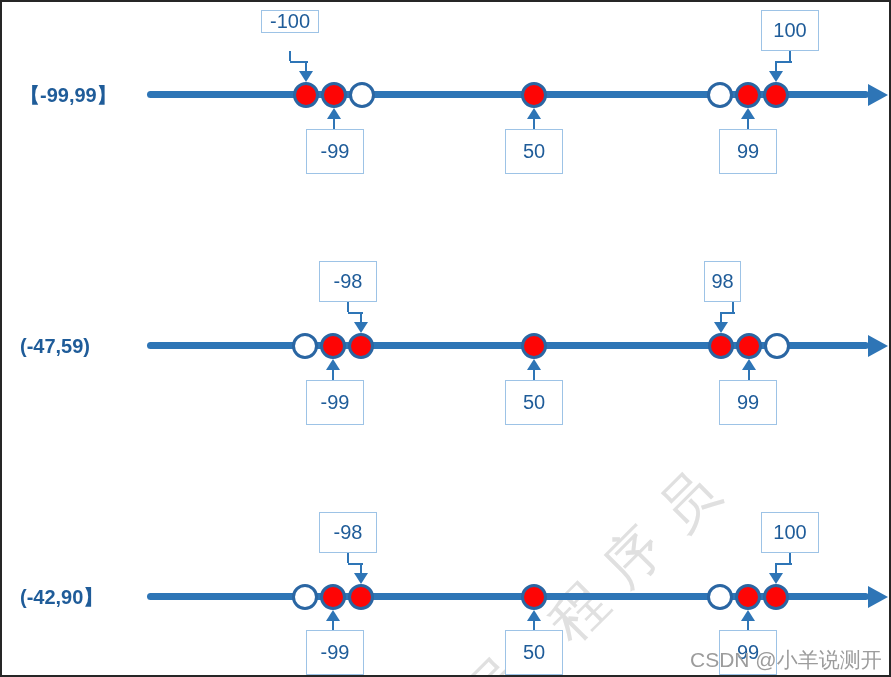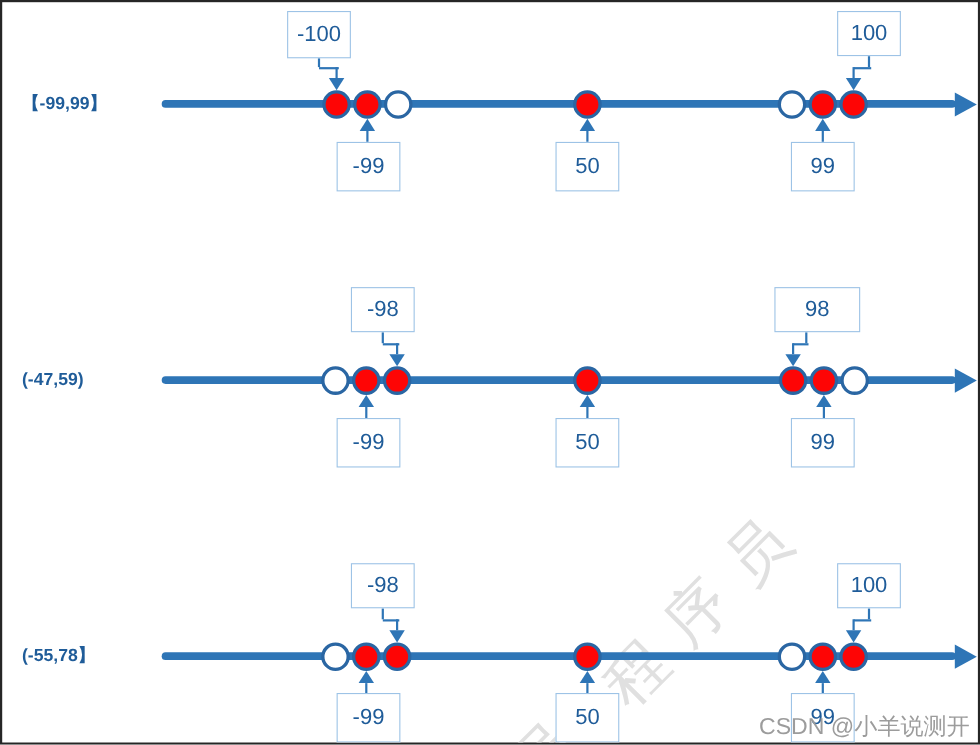--- a/index.html
+++ b/index.html
@@ -7,21 +7,21 @@
     position: relative;
     width: 891px; height: 677px;
     box-sizing: border-box;
     border: 2px solid #262626;
     background: #ffffff;
     overflow: hidden;
     font-family: "Liberation Sans", "DejaVu Sans", sans-serif;
   }
   .abs { position: absolute; }
   .interval-label {
-    font-size: 16px; font-weight: 600;
+    font-size: 20px; font-weight: 600;
     white-space: nowrap;
     z-index: 2;
   }
   .shaft { border-radius: 4px; z-index: 1; }
   .axis-head {
     width: 0; height: 0; z-index: 1;
     border-top: 11px solid transparent;
     border-bottom: 11px solid transparent;
   }
   .pt {
@@ -64,21 +64,21 @@
     <div class="abs interval-label" style="left: 18px; top: 79px; height: 28px; line-height: 28px; color: rgb(31, 92, 153);">【-99,99】</div>
     <div class="abs shaft" style="left: 145px; top: 89px; width: 722px; height: 7px; background: rgb(46, 117, 182);"></div>
     <div class="abs axis-head" style="left: 866px; top: 82px; border-left: 20px solid rgb(46, 117, 182);"></div>
     <div class="abs pt" style="left: 291px; top: 80px; border: 3px solid rgb(42, 102, 163); background: rgb(254, 5, 5);"></div>
     <div class="abs pt" style="left: 319px; top: 80px; border: 3px solid rgb(42, 102, 163); background: rgb(254, 5, 5);"></div>
     <div class="abs pt" style="left: 347px; top: 80px; border: 3px solid rgb(42, 102, 163); background: rgb(255, 255, 255);"></div>
     <div class="abs pt" style="left: 519px; top: 80px; border: 3px solid rgb(42, 102, 163); background: rgb(254, 5, 5);"></div>
     <div class="abs pt" style="left: 705px; top: 80px; border: 3px solid rgb(42, 102, 163); background: rgb(255, 255, 255);"></div>
     <div class="abs pt" style="left: 733px; top: 80px; border: 3px solid rgb(42, 102, 163); background: rgb(254, 5, 5);"></div>
     <div class="abs pt" style="left: 761px; top: 80px; border: 3px solid rgb(42, 102, 163); background: rgb(254, 5, 5);"></div>
-    <div class="abs callout" style="left: 259px; top: 8px; width: 58px; height: 43px; border: 1.5px solid rgb(157, 195, 230); color: rgb(31, 92, 153);">-100</div>
+    <div class="abs callout" style="left: 259px; top: 8px; width: 58px; height: 23px; border: 1.5px solid rgb(157, 195, 230); color: rgb(31, 92, 153);">-100</div>
     <div class="abs conn" style="left: 287px; top: 49px; width: 2px; height: 10px; background: rgb(46, 117, 182);"></div>
     <div class="abs conn" style="left: 288px; top: 59px; width: 18px; height: 2px; background: rgb(46, 117, 182);"></div>
     <div class="abs conn" style="left: 303px; top: 59px; width: 2px; height: 10px; background: rgb(46, 117, 182);"></div>
     <div class="abs arrow-down" style="left: 297px; top: 69px; border-top: 11px solid rgb(46, 117, 182);"></div>
     <div class="abs callout" style="left: 304px; top: 127px; width: 58px; height: 45px; border: 1.5px solid rgb(157, 195, 230); color: rgb(31, 92, 153);">-99</div>
     <div class="abs arrow-up" style="left: 325px; top: 106px; border-bottom: 11px solid rgb(46, 117, 182);"></div>
     <div class="abs conn" style="left: 331px; top: 117px; width: 2px; height: 10px; background: rgb(46, 117, 182);"></div>
     <div class="abs callout" style="left: 503px; top: 127px; width: 58px; height: 45px; border: 1.5px solid rgb(157, 195, 230); color: rgb(31, 92, 153);">50</div>
     <div class="abs arrow-up" style="left: 525px; top: 106px; border-bottom: 11px solid rgb(46, 117, 182);"></div>
     <div class="abs conn" style="left: 531px; top: 117px; width: 2px; height: 10px; background: rgb(46, 117, 182);"></div>
@@ -107,26 +107,26 @@
     <div class="abs arrow-down" style="left: 352px; top: 320px; border-top: 11px solid rgb(46, 117, 182);"></div>
     <div class="abs callout" style="left: 304px; top: 378px; width: 58px; height: 45px; border: 1.5px solid rgb(157, 195, 230); color: rgb(31, 92, 153);">-99</div>
     <div class="abs arrow-up" style="left: 324px; top: 357px; border-bottom: 11px solid rgb(46, 117, 182);"></div>
     <div class="abs conn" style="left: 330px; top: 368px; width: 2px; height: 10px; background: rgb(46, 117, 182);"></div>
     <div class="abs callout" style="left: 503px; top: 378px; width: 58px; height: 45px; border: 1.5px solid rgb(157, 195, 230); color: rgb(31, 92, 153);">50</div>
     <div class="abs arrow-up" style="left: 525px; top: 357px; border-bottom: 11px solid rgb(46, 117, 182);"></div>
     <div class="abs conn" style="left: 531px; top: 368px; width: 2px; height: 10px; background: rgb(46, 117, 182);"></div>
     <div class="abs callout" style="left: 717px; top: 378px; width: 58px; height: 45px; border: 1.5px solid rgb(157, 195, 230); color: rgb(31, 92, 153);">99</div>
     <div class="abs arrow-up" style="left: 740px; top: 357px; border-bottom: 11px solid rgb(46, 117, 182);"></div>
     <div class="abs conn" style="left: 746px; top: 368px; width: 2px; height: 10px; background: rgb(46, 117, 182);"></div>
-    <div class="abs callout" style="left: 702px; top: 259px; width: 78px; height: 41px; border: 1.5px solid rgb(157, 195, 230); color: rgb(31, 92, 153);">98</div>
+    <div class="abs callout" style="left: 702px; top: 259px; width: 37px; height: 41px; border: 1.5px solid rgb(157, 195, 230); color: rgb(31, 92, 153);">98</div>
     <div class="abs conn" style="left: 730px; top: 300px; width: 2px; height: 10px; background: rgb(46, 117, 182);"></div>
     <div class="abs conn" style="left: 719px; top: 310px; width: 14px; height: 2px; background: rgb(46, 117, 182);"></div>
     <div class="abs conn" style="left: 718px; top: 310px; width: 2px; height: 10px; background: rgb(46, 117, 182);"></div>
     <div class="abs arrow-down" style="left: 712px; top: 320px; border-top: 11px solid rgb(46, 117, 182);"></div>
-    <div class="abs interval-label" style="left: 18px; top: 581px; height: 28px; line-height: 28px; color: rgb(31, 92, 153);">(-55,78】</div>
+    <div class="abs interval-label" style="left: 18px; top: 581px; height: 28px; line-height: 28px; color: rgb(31, 92, 153);">(-42,90】</div>
     <div class="abs shaft" style="left: 145px; top: 591px; width: 722px; height: 7px; background: rgb(46, 117, 182);"></div>
     <div class="abs axis-head" style="left: 866px; top: 584px; border-left: 20px solid rgb(46, 117, 182);"></div>
     <div class="abs pt" style="left: 290px; top: 582px; border: 3px solid rgb(42, 102, 163); background: rgb(255, 255, 255);"></div>
     <div class="abs pt" style="left: 318px; top: 582px; border: 3px solid rgb(42, 102, 163); background: rgb(254, 5, 5);"></div>
     <div class="abs pt" style="left: 346px; top: 582px; border: 3px solid rgb(42, 102, 163); background: rgb(254, 5, 5);"></div>
     <div class="abs pt" style="left: 519px; top: 582px; border: 3px solid rgb(42, 102, 163); background: rgb(254, 5, 5);"></div>
     <div class="abs pt" style="left: 705px; top: 582px; border: 3px solid rgb(42, 102, 163); background: rgb(255, 255, 255);"></div>
     <div class="abs pt" style="left: 733px; top: 582px; border: 3px solid rgb(42, 102, 163); background: rgb(254, 5, 5);"></div>
     <div class="abs pt" style="left: 761px; top: 582px; border: 3px solid rgb(42, 102, 163); background: rgb(254, 5, 5);"></div>
     <div class="abs callout" style="left: 317px; top: 510px; width: 58px; height: 41px; border: 1.5px solid rgb(157, 195, 230); color: rgb(31, 92, 153);">-98</div>

